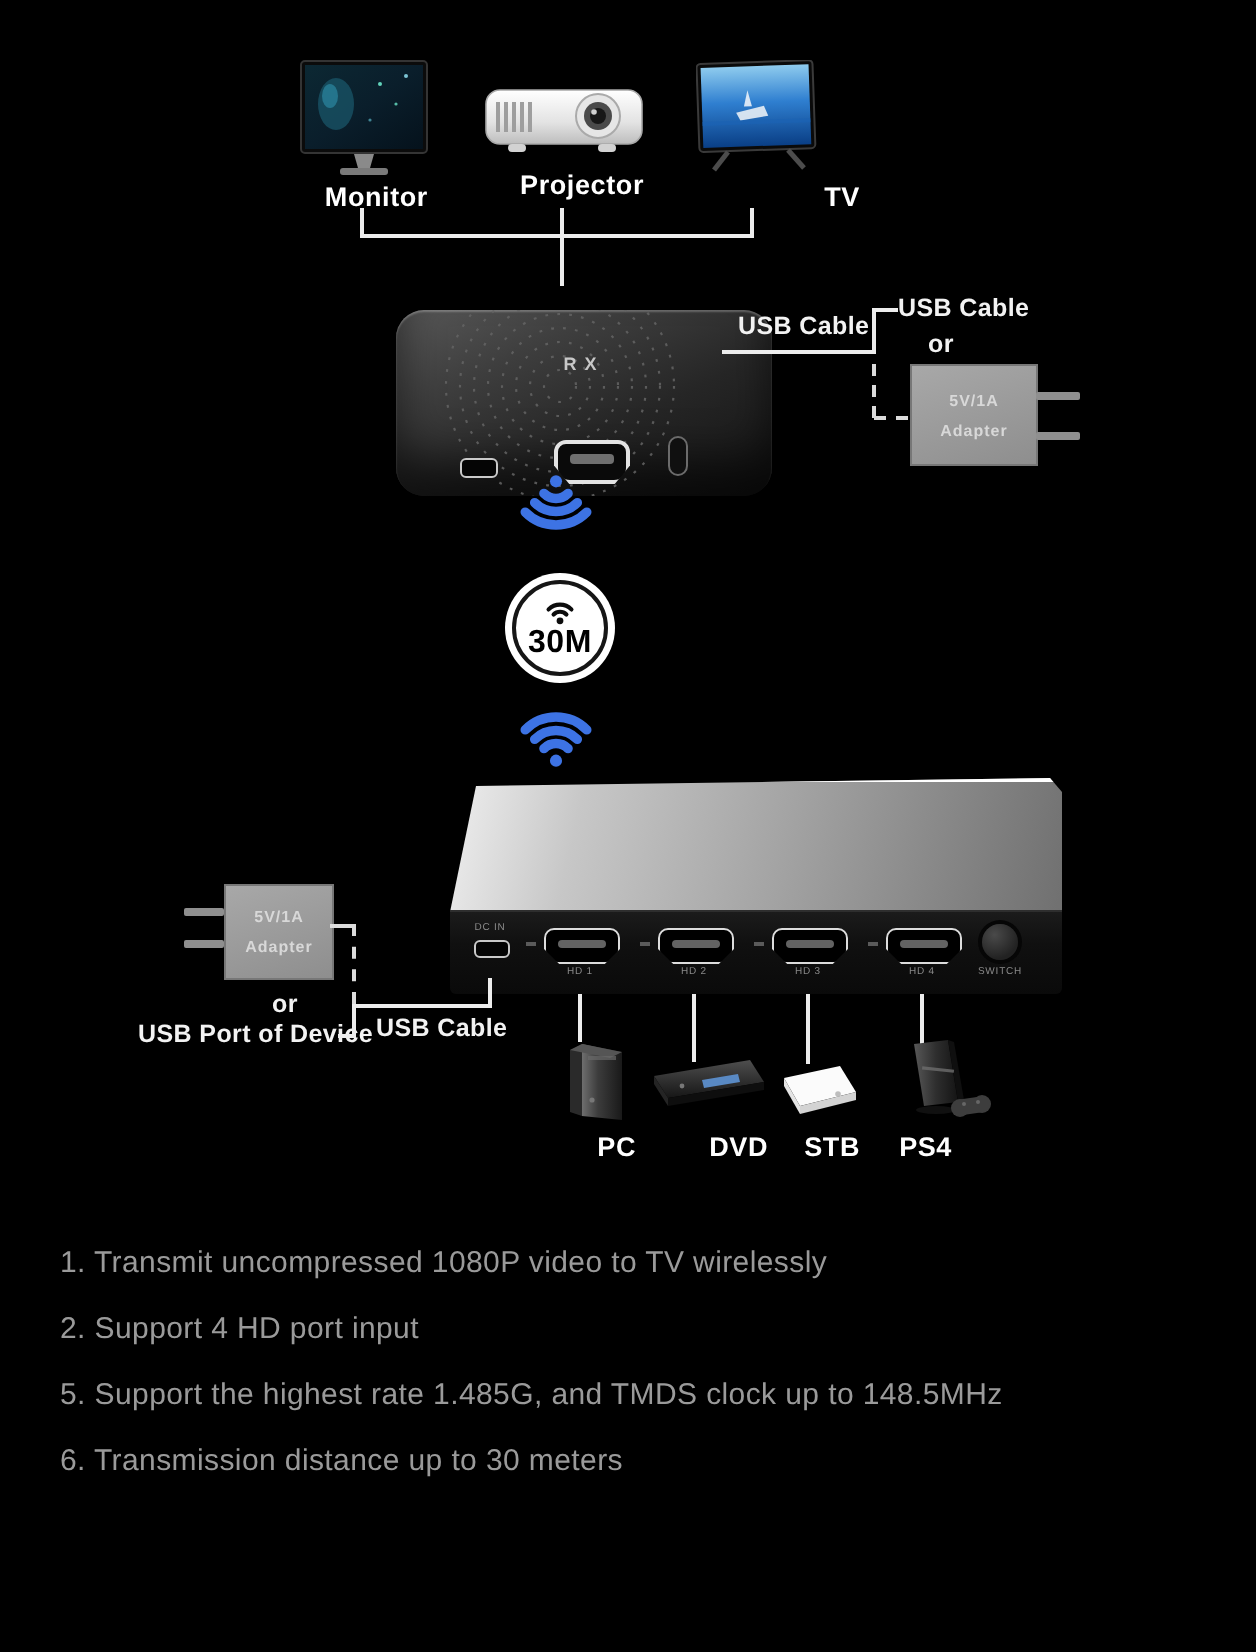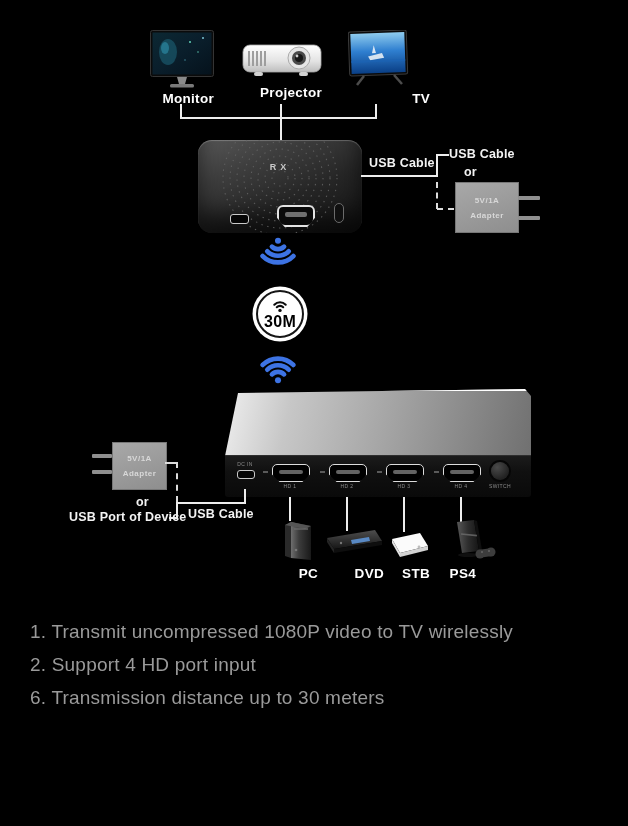--- a/index.html
+++ b/index.html
@@ -10,23 +10,23 @@
   .cable{position:absolute;color:#f2f2f2;font-size:12.5px;font-weight:600;letter-spacing:.2px;white-space:nowrap;}
   .vline{position:absolute;width:2px;background:#ededed;}
   .hline{position:absolute;height:2px;background:#ededed;}
   .vdash{position:absolute;width:0;border-left:2px dashed #dcdcdc;}
   .hdash{position:absolute;height:0;border-top:2px dashed #dcdcdc;}
   .adapter{position:absolute;background:linear-gradient(160deg,#a8a8a8,#8e8e8e);border:1px solid #777;
            display:flex;flex-direction:column;align-items:center;justify-content:center;gap:6px;}
   .adapter span{color:#d8d8d8;font-size:8px;font-weight:700;letter-spacing:.5px;}
   .prong{position:absolute;height:4px;background:#8f8f8f;border-radius:1px;}
   
-  .rx-box{position:absolute;left:198px;top:140px;width:164px;height:93px;border-radius:14px;
+  .rx-box{position:absolute;left:198px;top:155px;width:164px;height:93px;border-radius:14px;
           background:linear-gradient(155deg,#585858 0%,#3e3e3e 28%,#262626 60%,#141414 100%);
-          box-shadow:inset 0 1px 1px rgba(255,255,255,.25), inset 0 -18px 22px rgba(0,0,0,.6);overflow:hidden;}
+          box-shadow:inset 0 1px 1px rgba(255,255,255,.25), inset 0 -18px 22px rgba(0,0,0,.6);overflow:hidden;padding-left:24px;}
   .rx-logo{position:absolute;left:0;right:0;top:22px;text-align:center;color:#d8d8d8;
            font-size:9px;font-weight:700;letter-spacing:4px;opacity:.9;}
   .microusb{position:absolute;border:1.5px solid #c9c9c9;border-radius:3px;background:#050505;}
   .pill-btn{position:absolute;width:8px;height:18px;border:1.5px solid #6b6b6b;border-radius:5px;background:#101010;}
   .hdmi{position:absolute;background:#0a0a0a;border:2px solid #e3e3e3;border-radius:6px 6px 8px 8px;
         clip-path:polygon(0 0,100% 0,100% 58%,80% 100%,20% 100%,0 58%);}
   .hdmi i{position:absolute;left:18%;right:18%;top:30%;height:26%;background:#6f6f6f;border-radius:2px;display:block;}
   
   .tx-wrap{position:absolute;left:222px;top:389px;width:312px;height:110px;}
   .tx-top{position:absolute;left:0;top:0;width:309px;height:67px;
@@ -41,21 +41,21 @@
   .port-lbl{position:absolute;color:#8a8a8a;font-size:5px;letter-spacing:.4px;text-align:center;}
   .led{position:absolute;width:5px;height:2px;background:#5a5a5a;top:16px;}
   .switch-btn{position:absolute;left:266px;top:7px;width:18px;height:18px;border-radius:50%;
               background:radial-gradient(circle at 35% 30%,#4a4a4a,#222 70%);box-shadow:0 0 0 2px #060606;}
   
   .badge{position:absolute;left:256px;top:290px;width:44px;height:44px;border-radius:50%;background:#fff;
          border:2px solid #161616;box-shadow:0 0 0 3.5px #fff;display:flex;flex-direction:column;
          align-items:center;justify-content:center;}
   .badge b{color:#000;font-size:16px;font-weight:800;letter-spacing:.3px;line-height:1;margin-top:1px;}
   
-  .features{position:absolute;left:30px;top:615px;width:580px;color:#9a9a9a;font-size:19px;font-weight:400;}
+  .features{position:absolute;left:30px;top:615px;width:580px;color:#9a9a9a;font-size:15px;font-weight:400;}
   .features div{height:33px;line-height:33px;white-space:nowrap;letter-spacing:.2px;}
 </style>
 </head>
 <body>
 
 <svg class="abs" style="left:150px;top:30px" width="64" height="60" viewBox="0 0 64 60">
   <defs>
     <linearGradient id="scr" x1="0" y1="0" x2="1" y2="1">
       <stop offset="0" stop-color="#0c2833"></stop>
         <stop offset=".5" stop-color="#0a1e2b"></stop>
@@ -299,14 +299,15 @@
     <polygon points="34,31 48,29 48,37 34,39" fill="#3d3d3d"></polygon>
     <circle cx="38" cy="33" r="1" fill="#666"></circle>
       <circle cx="45" cy="32" r="1" fill="#666"></circle>
   </g>
 </svg>
 <div class="lbl" style="left:424px;top:566px;width:52px">PS4</div>
 
 <div class="features">
   <div>1. Transmit uncompressed 1080P video to TV wirelessly</div>
   <div>2. Support 4 HD port input</div>
+  <div>5. Support the highest rate 1.485G, and TMDS clock up to 148.5MHz</div>
   <div>6. Transmission distance up to 30 meters</div>
 </div>
 
 </body></html>

